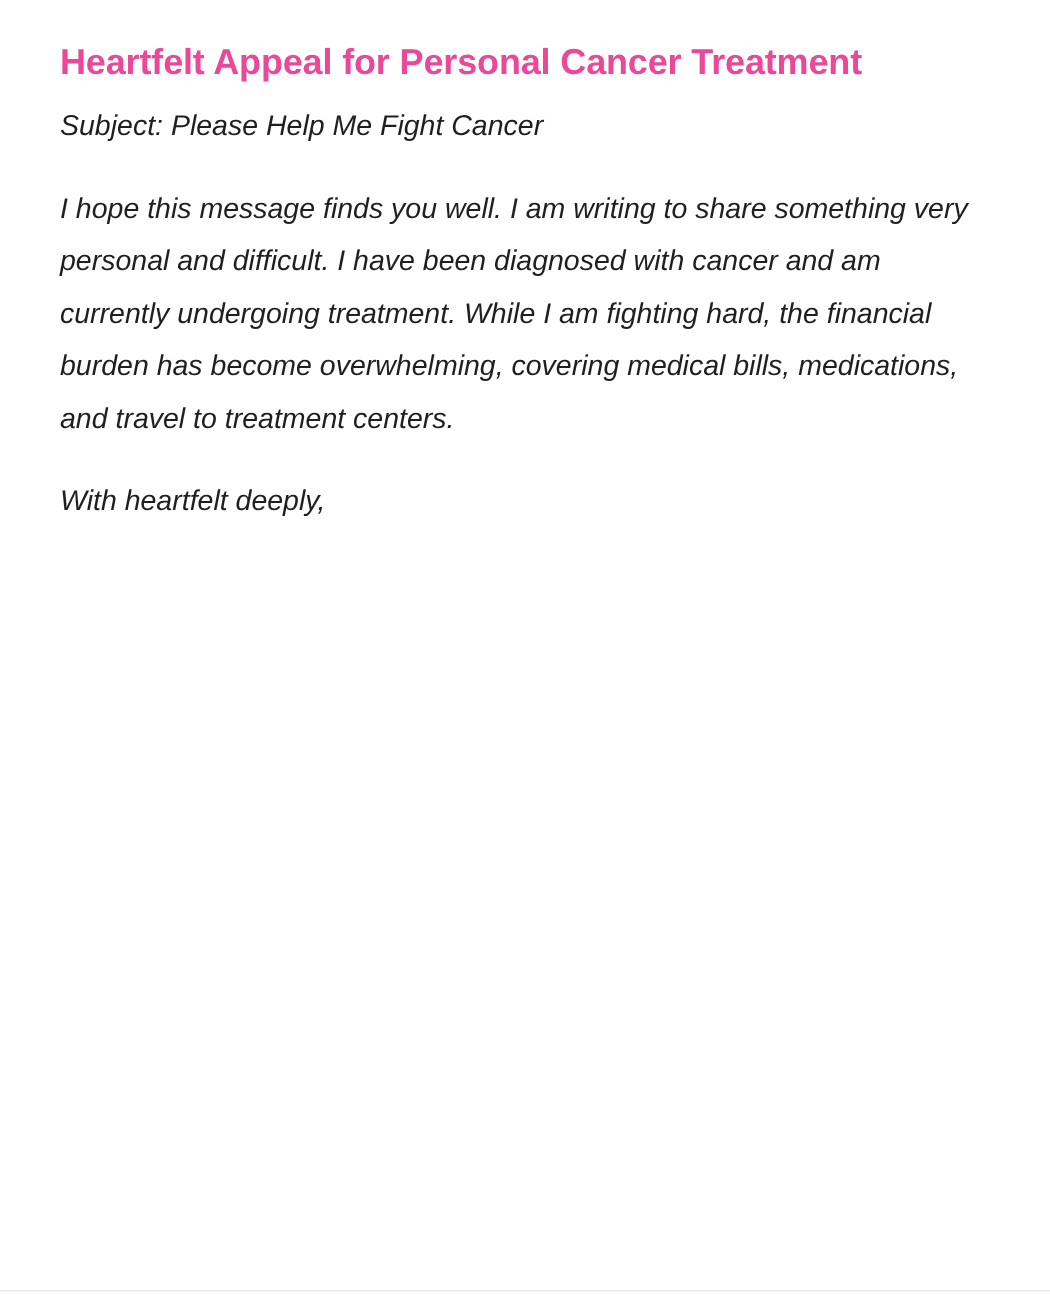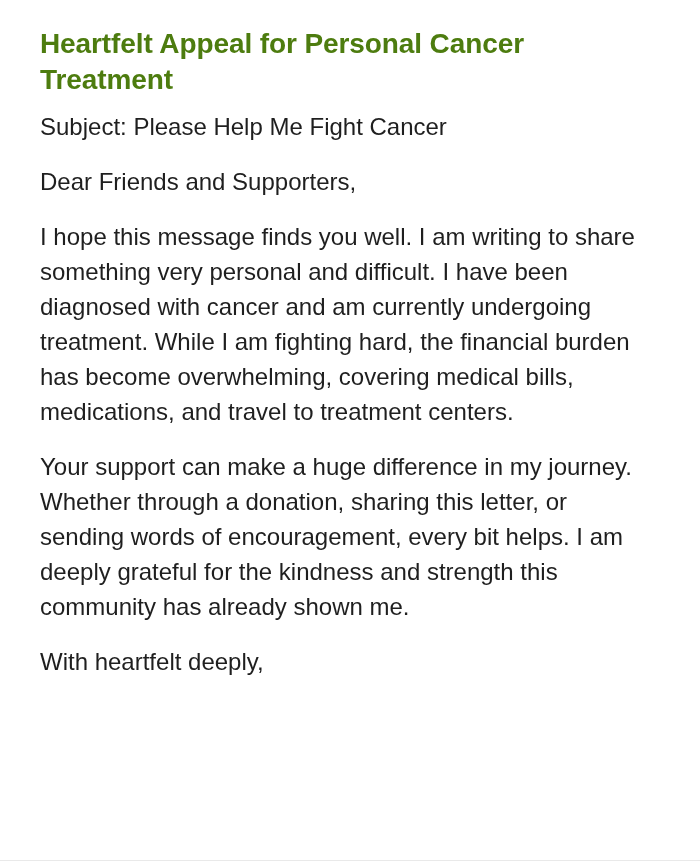--- a/index.html
+++ b/index.html
@@ -12,54 +12,53 @@
     background: #ffffff;
     font-family: "Liberation Sans", sans-serif;
     color: #1f1f1f;
     position: relative;
     overflow: hidden;
   }
   .letter {
     padding: 26px 40px 0 40px;
   }
   .letter h1 {
-    font-size: 28px;
+    font-size: 24px;
     line-height: 1.3;
     font-weight: bold;
-    color: #4d7c0f;
+    color: #ec4899;
     letter-spacing: -0.1px;
     margin: 0 0 10px 0;
   }
   .letter p {
-    font-size: 24px;
+    font-size: 19px;
     line-height: 35px;
     margin: 0 0 20px 0;
     max-width: 610px;
+    font-style: italic;
   }
   .bottom-divider {
     position: absolute;
     left: 0;
     right: 0;
     top: 860px;
     height: 1px;
     background: #e9e9e9;
   }
 </style>
 </head>
 <body>
 
 <div class="letter">
   <h1>Heartfelt Appeal for Personal Cancer Treatment</h1>
 
   <p>Subject: Please Help Me Fight Cancer</p>
 
-  <p>Dear Friends and Supporters,</p>
 
   <p>I hope this message finds you well. I am writing to share something very personal and difficult. I have been diagnosed with cancer and am currently undergoing treatment. While I am fighting hard, the financial burden has become overwhelming, covering medical bills, medications, and travel to treatment centers.</p>
 
-  <p>Your support can make a huge difference in my journey. Whether through a donation, sharing this letter, or sending words of encouragement, every bit helps. I am deeply grateful for the kindness and strength this community has already shown me.</p>
 
 
   <p>With heartfelt deeply,</p>
 
 </div>
 
 <div class="bottom-divider"></div>
 
 </body></html>

